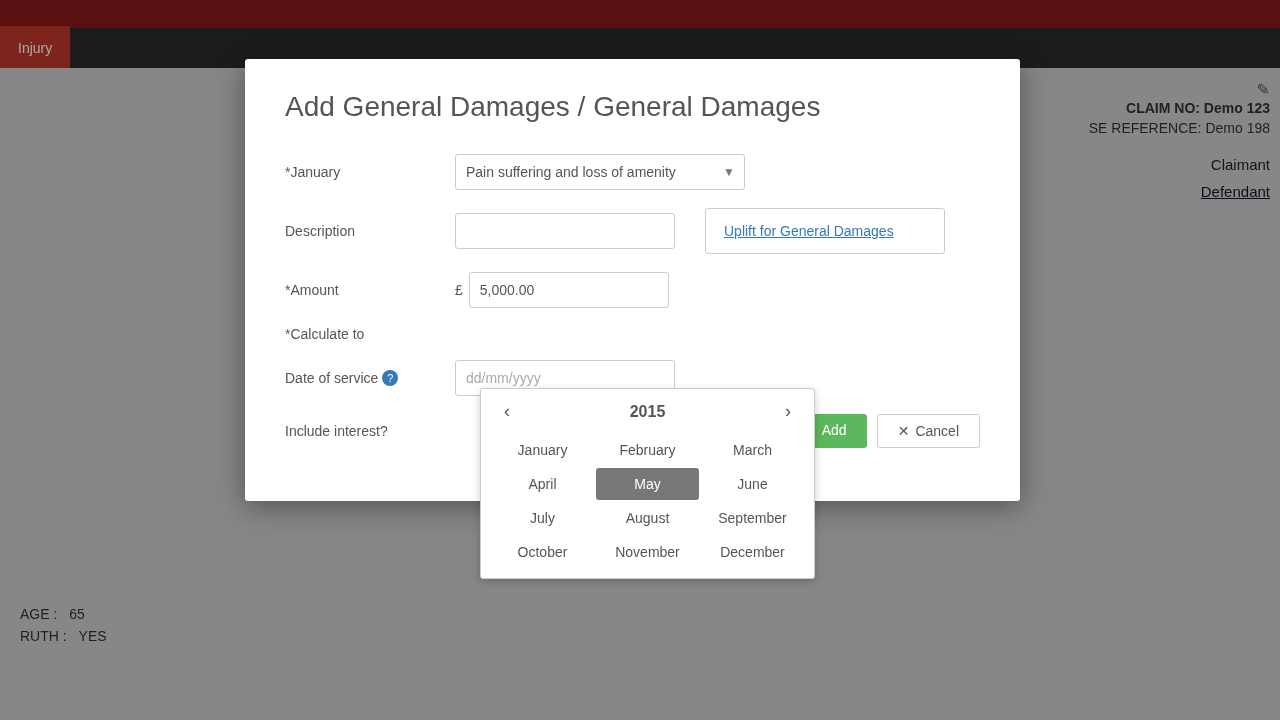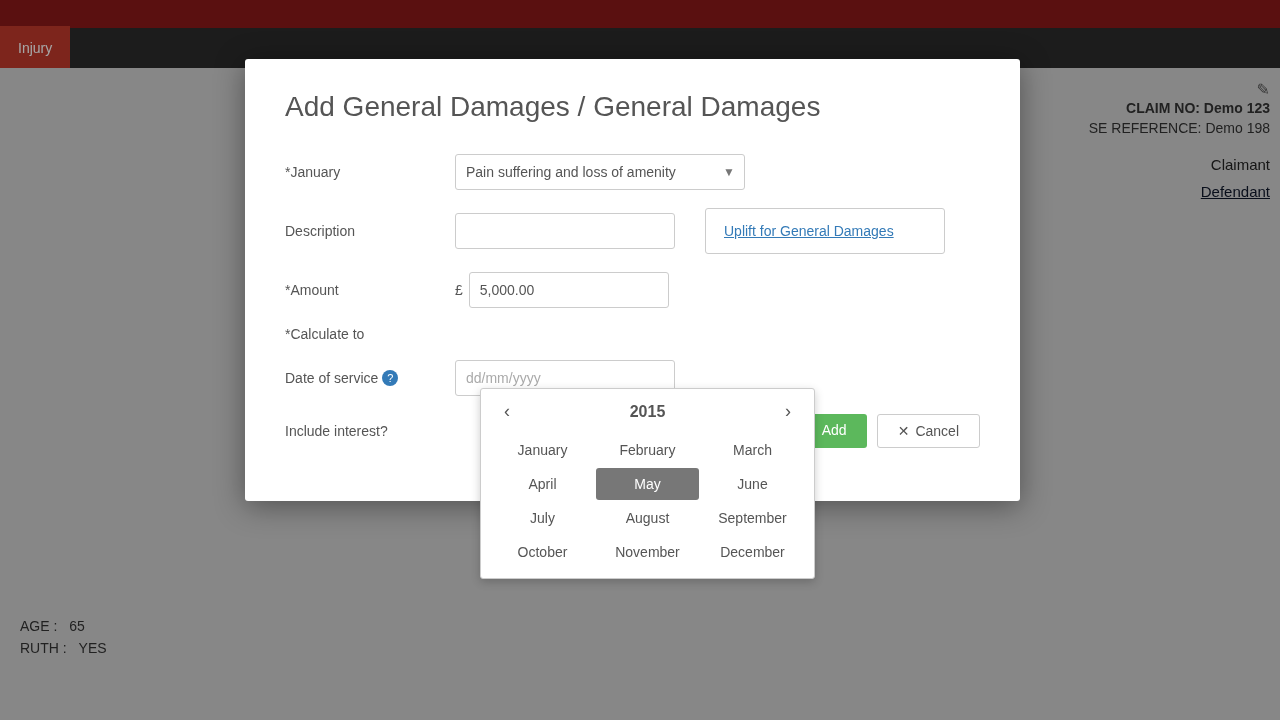--- a/index.html
+++ b/index.html
@@ -94,21 +94,21 @@
 
     .right-info .defendant-label {
       font-size: 15px;
       color: #0f172a;
       margin-top: 10px;
       text-decoration: underline;
     }
 
     .bottom-info {
       position: absolute;
-      bottom: 64px; left: 20px;
+      bottom: 76px; left: 20px;
     }
 
     .bottom-info .info-row {
       font-size: 14px;
       color: #333;
       margin-top: 6px;
     }
 
     
     .overlay {

